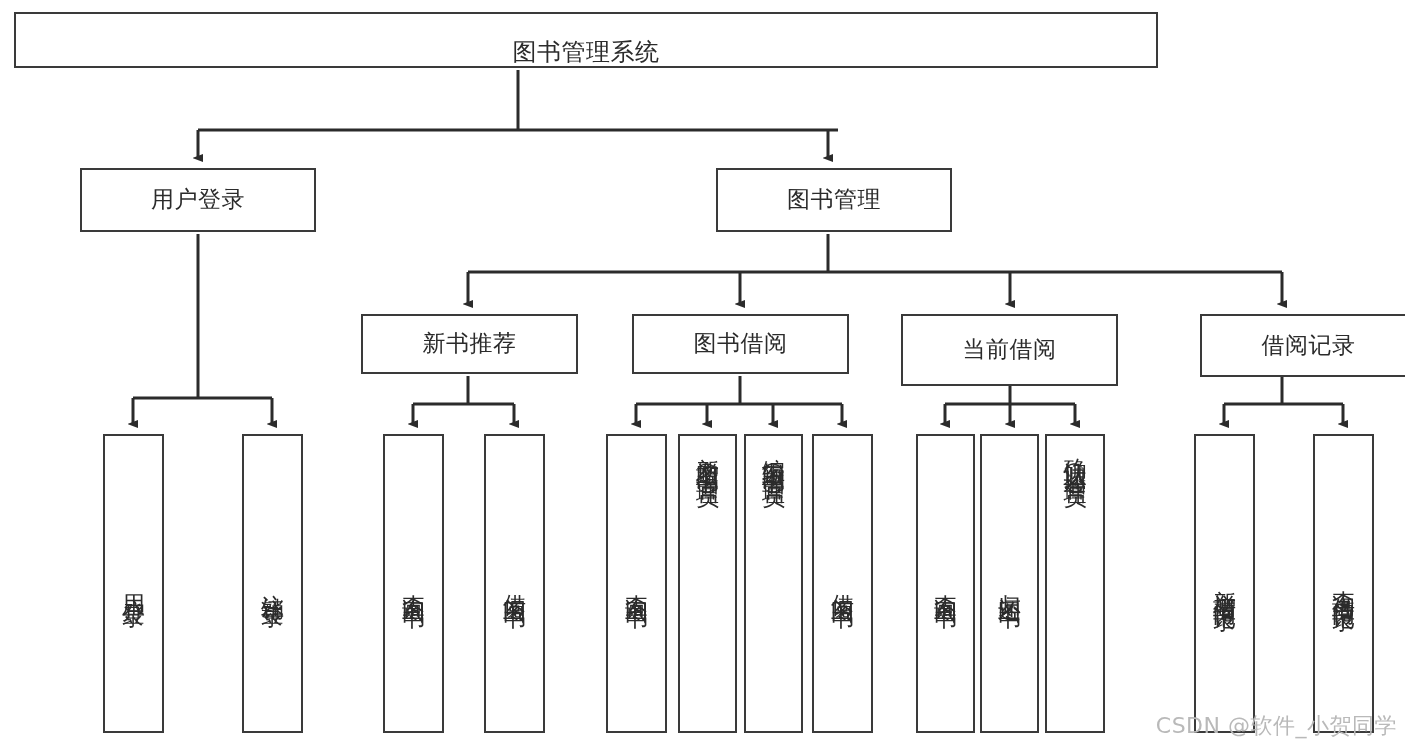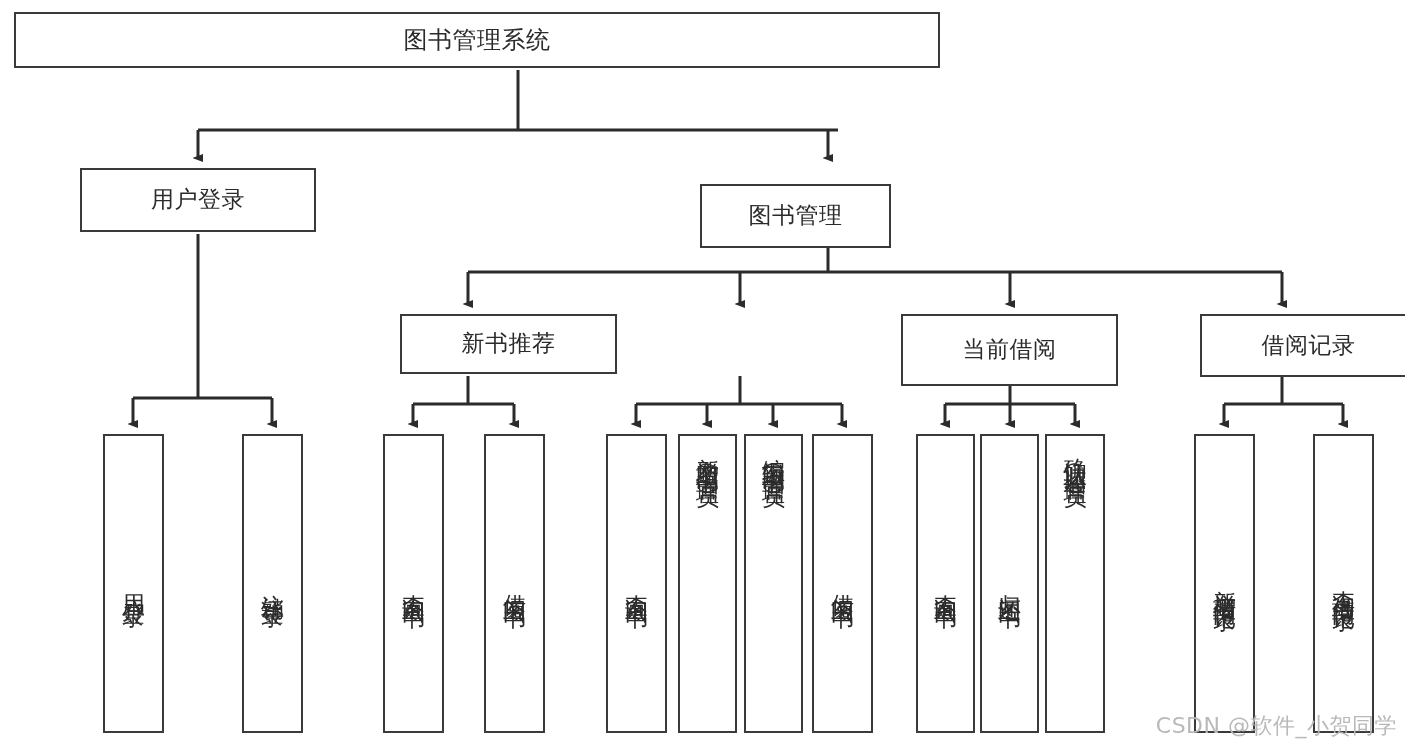--- a/index.html
+++ b/index.html
@@ -126,33 +126,36 @@
       <path d="M1010,404 L1010,424" marker-end="url(#arrowhead)"></path>
       <path d="M1075,404 L1075,424" marker-end="url(#arrowhead)"></path>
 
       <path d="M1282,376 L1282,404"></path>
       <path d="M1224,404 L1343,404"></path>
       <path d="M1224,404 L1224,424" marker-end="url(#arrowhead)"></path>
       <path d="M1343,404 L1343,424" marker-end="url(#arrowhead)"></path>
     </g>
   </svg>
 
-  <div class="node horizontal root" style="left:14px; top:12px; width:926px; height:56px;">
+  <div class="node horizontal root" style="left:14px; top:12px; width:1144px; height:56px;align-items:flex-end;">
     <span class="label">图书管理系统</span>
   </div>
 
   <div class="node horizontal" style="left:80px; top:168px; width:236px; height:64px;">
     <span class="label">用户登录</span>
   </div>
-  <div class="node horizontal" style="left:700px; top:168px; width:191px; height:64px;margin-top:16px;">
+  <div class="node horizontal" style="left:716px; top:168px; width:236px; height:64px;">
     <span class="label">图书管理</span>
   </div>
 
-  <div class="node horizontal" style="left:361px; top:314px; width:217px; height:60px;margin-left:39px;">
+  <div class="node horizontal" style="left:361px; top:314px; width:217px; height:60px;">
     <span class="label">新书推荐</span>
+  </div>
+  <div class="node horizontal" style="left:632px; top:314px; width:217px; height:60px;">
+    <span class="label">图书借阅</span>
   </div>
   <div class="node horizontal" style="left:901px; top:314px; width:217px; height:72px;">
     <span class="label">当前借阅</span>
   </div>
   <div class="node horizontal" style="left:1200px; top:314px; width:217px; height:63px;">
     <span class="label">借阅记录</span>
   </div>
 
   <div class="node vertical center-text" style="left:103px; top:434px; width:61px; height:299px;">
     <span class="label">用户登录</span>

